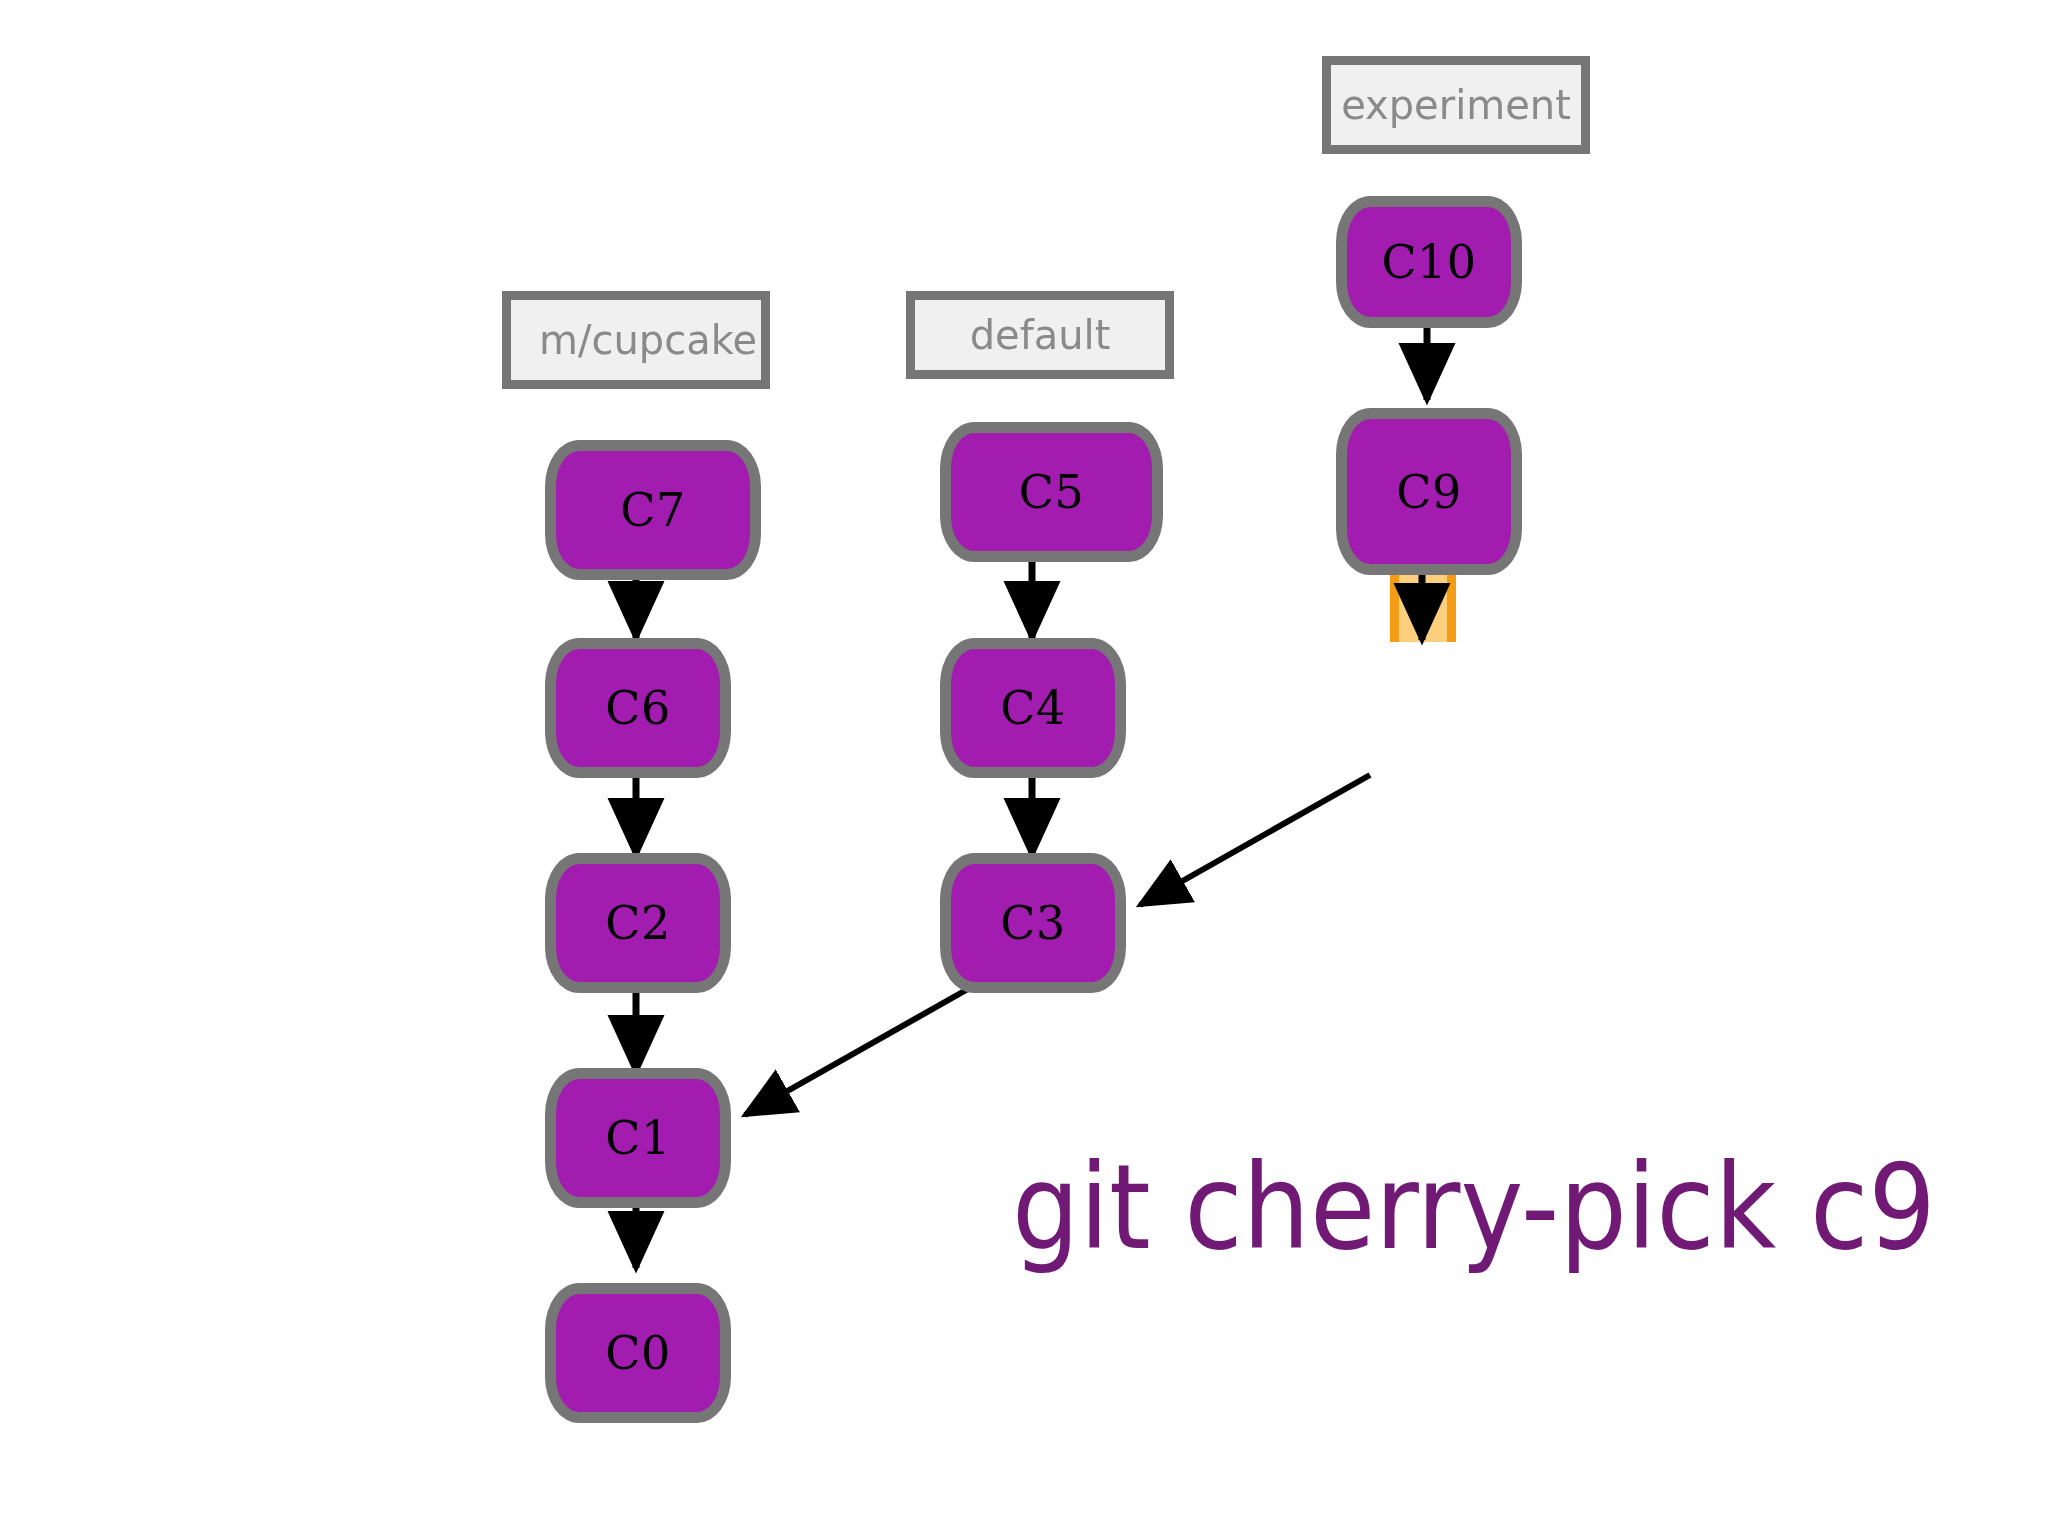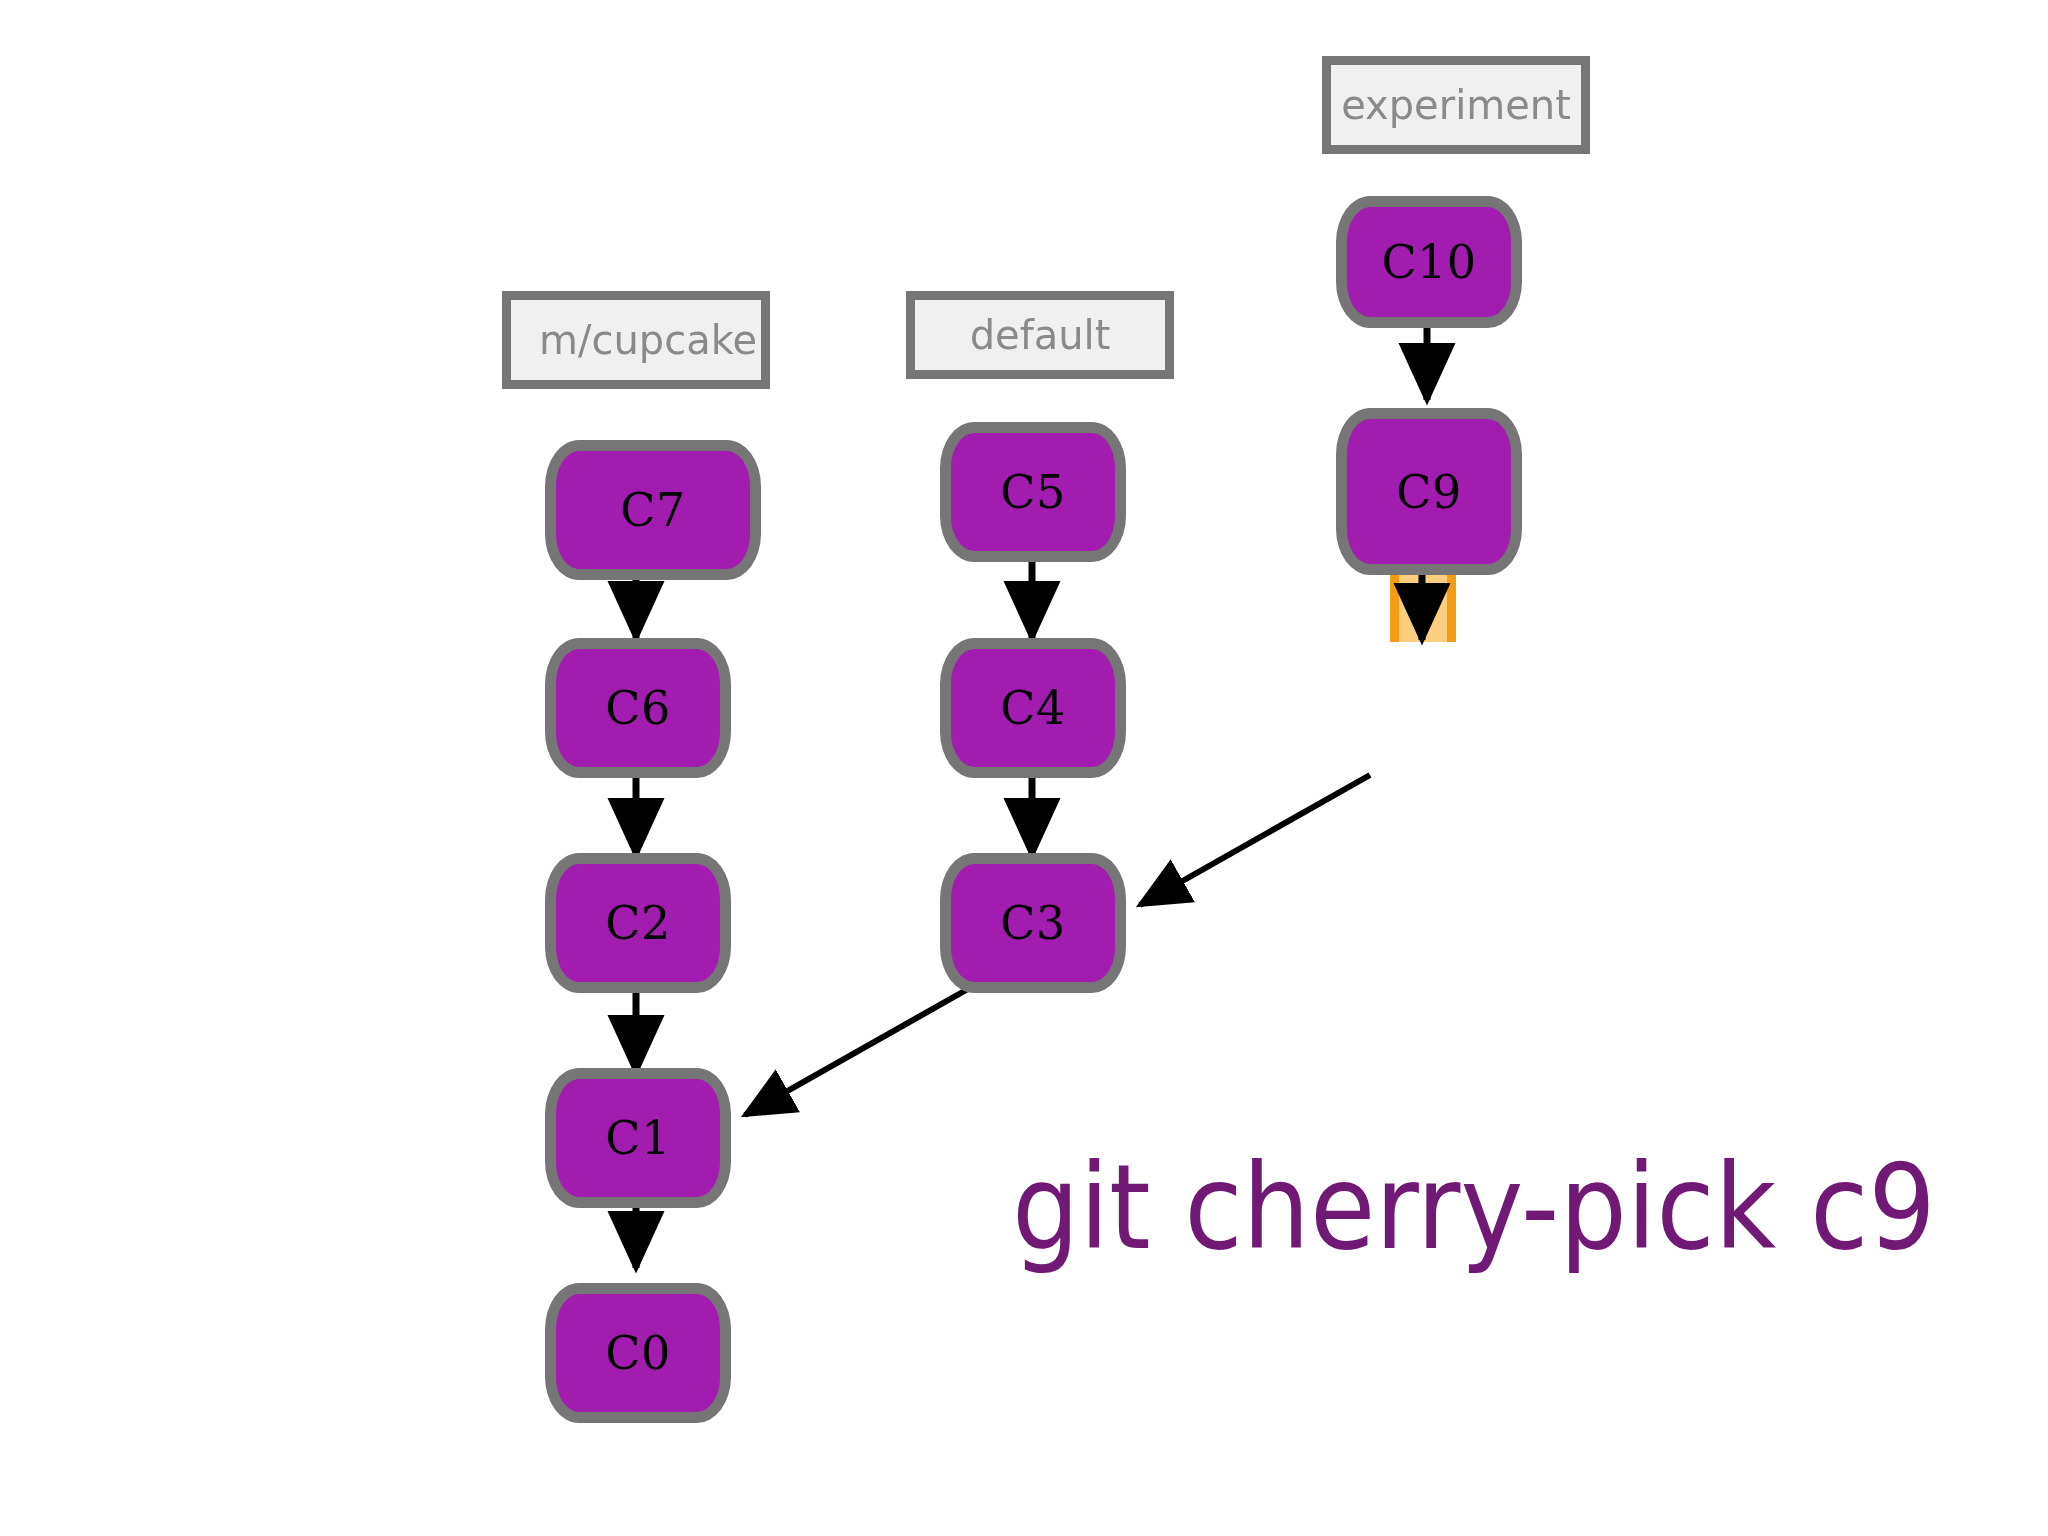--- a/index.html
+++ b/index.html
@@ -161,21 +161,21 @@
   </div>
 
   <div class="commit" style="left:545px; top:1068px; width:186px; height:140px;">
     <span class="commit-label">C1</span>
   </div>
 
   <div class="commit" style="left:545px; top:1283px; width:186px; height:140px;">
     <span class="commit-label">C0</span>
   </div>
 
-  <div class="commit" style="left:940px; top:422px; width:186px; height:140px;">
+  <div class="commit" style="left:940px; top:422px; width:223px; height:140px;">
     <span class="commit-label">C5</span>
   </div>
 
   <div class="commit" style="left:940px; top:638px; width:186px; height:140px;">
     <span class="commit-label">C4</span>
   </div>
 
   <div class="commit" style="left:940px; top:853px; width:186px; height:140px;">
     <span class="commit-label">C3</span>
   </div>

